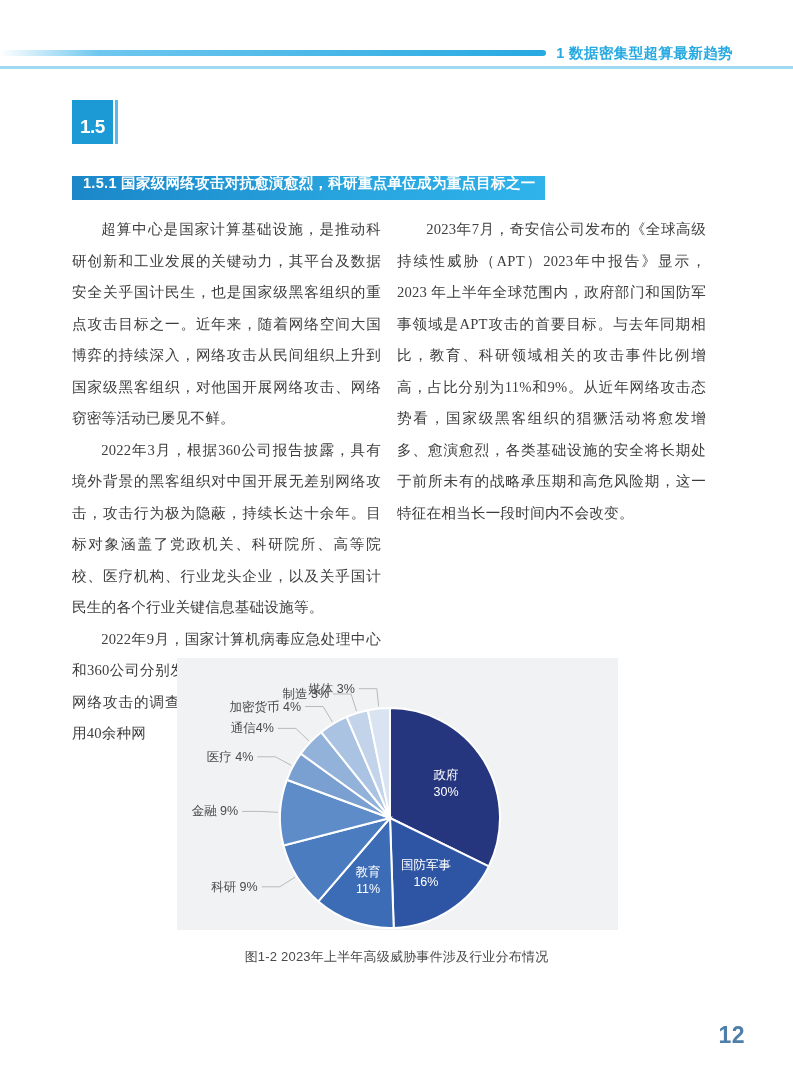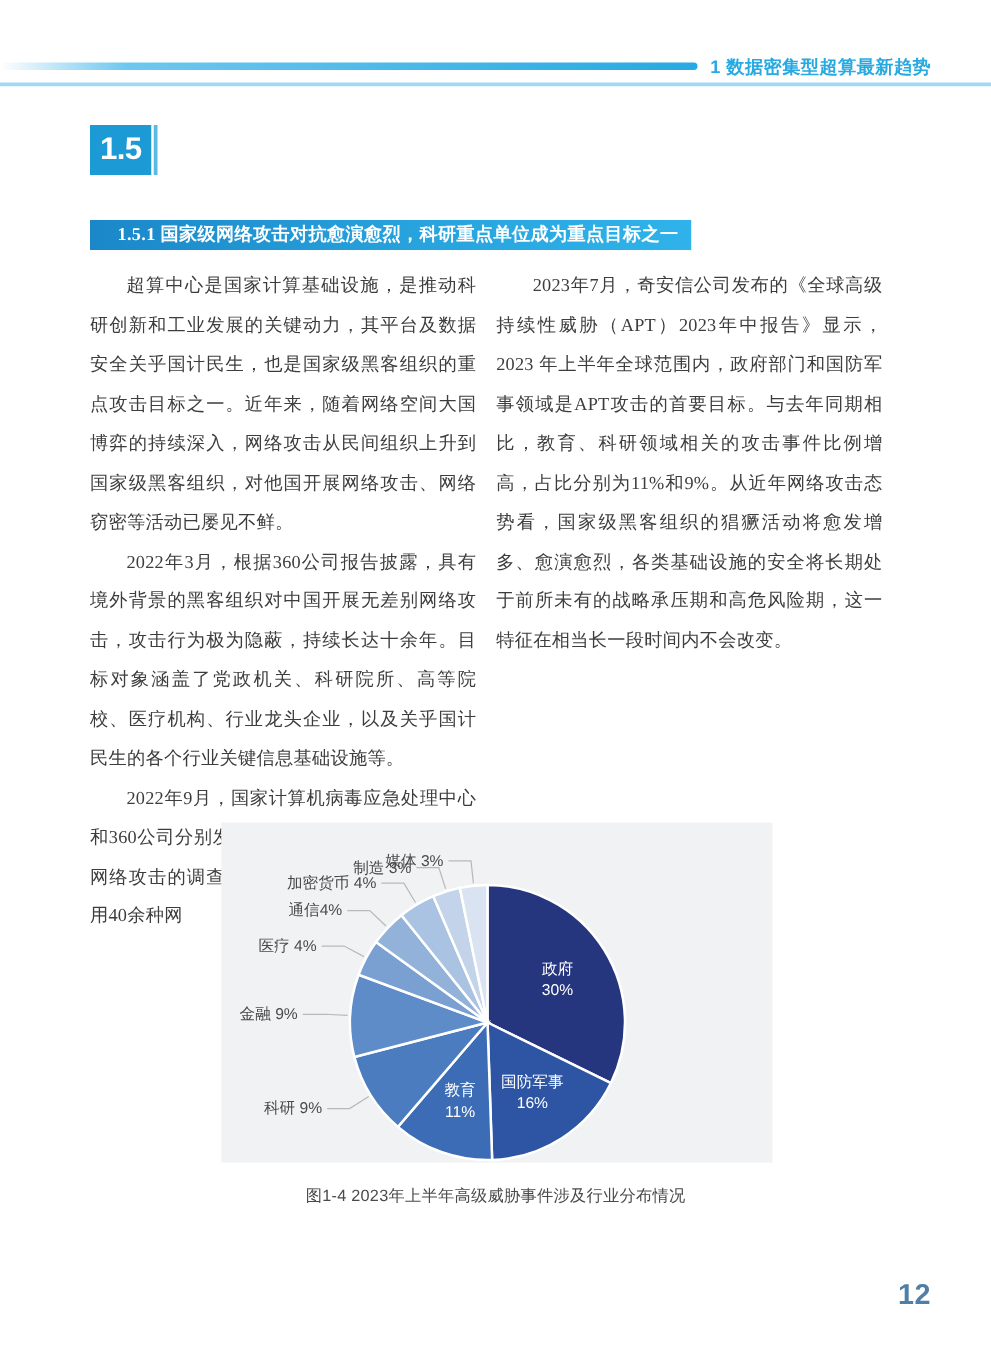--- a/index.html
+++ b/index.html
@@ -20,21 +20,21 @@
   
   .runhead {
     position: absolute;
     top: 38px;
     left: 0;
     right: 0;
     height: 30px;
     display: flex;
     align-items: center;
     justify-content: flex-end;
-    padding-right: 48px;
+    padding-right: 60px;
   }
   .runhead-rule {
     flex: 1 1 auto;
     height: 6px;
     margin-right: 10px;
     background: linear-gradient(to right, #ffffff 0%, #6fc7ef 18%, #27a9e1 100%);
     border-radius: 3px;
   }
   .runhead-title {
     flex: 0 0 auto;
@@ -59,24 +59,24 @@
     top: 100px;
     left: 72px;
     right: 48px;
     display: flex;
     align-items: center;
   }
   .sec-badge {
     flex: 0 0 auto;
     background: #1c9ad6;
     color: #ffffff;
-    font-size: 25px;
+    font-size: 19px;
     font-weight: bold;
     line-height: 1;
-    padding: 7px 8px 8px 8px;
+    padding: 17px 8px 8px 8px;
     letter-spacing: -0.5px;
   }
   .sec-badge-bar {
     flex: 0 0 auto;
     width: 3px;
     align-self: stretch;
     background: #5bb9e3;
     margin-left: 2px;
   }
   .sec-title {
@@ -88,25 +88,23 @@
     letter-spacing: 0.5px;
     white-space: nowrap;
   }
 
   
   .sub-head {
     position: absolute;
     top: 176px;
     left: 72px;
     height: 24px;
-    padding: 0 10px 0 22px;
-    display: flex;
-    align-items: center;
+    padding: 0 10px 0 11px;
+    display: flex;
     background: linear-gradient(to right, #1b87c9 0%, #27a3dd 55%, #2fb3ea 100%);
-    font-family: Liberation Serif, serif;
   }
   .sub-head-text {
     font-size: 14.5px;
     font-weight: bold;
     color: #ffffff;
     letter-spacing: 0.3px;
     white-space: nowrap;
     line-height: 1;
   }
 
@@ -225,17 +223,17 @@
           <text x="80.7" y="232.8" fill="#4a4a4a" font-size="12.5" text-anchor="end" font-family="&quot;Liberation Sans&quot;, &quot;DejaVu Sans&quot;, sans-serif">科研 9%</text>
           <text x="61.2" y="157.4" fill="#4a4a4a" font-size="12.5" text-anchor="end" font-family="&quot;Liberation Sans&quot;, &quot;DejaVu Sans&quot;, sans-serif">金融 9%</text>
           <text x="76.3" y="102.8" fill="#4a4a4a" font-size="12.5" text-anchor="end" font-family="&quot;Liberation Sans&quot;, &quot;DejaVu Sans&quot;, sans-serif">医疗 4%</text>
           <text x="96.8" y="74.4" fill="#4a4a4a" font-size="12.5" text-anchor="end" font-family="&quot;Liberation Sans&quot;, &quot;DejaVu Sans&quot;, sans-serif">通信4%</text>
           <text x="124.1" y="52.5" fill="#4a4a4a" font-size="12.5" text-anchor="end" font-family="&quot;Liberation Sans&quot;, &quot;DejaVu Sans&quot;, sans-serif">加密货币 4%</text>
           <text x="152.1" y="40.0" fill="#4a4a4a" font-size="12.5" text-anchor="end" font-family="&quot;Liberation Sans&quot;, &quot;DejaVu Sans&quot;, sans-serif">制造 3%</text>
           <text x="177.8" y="34.7" fill="#4a4a4a" font-size="12.5" text-anchor="end" font-family="&quot;Liberation Sans&quot;, &quot;DejaVu Sans&quot;, sans-serif">媒体 3%</text>
         </g>
     </svg>
   </div>
-  <div class="chart-caption">图1-4 2023年上半年高级威胁事件涉及行业分布情况</div>
+  <div class="chart-caption">图1-2 2023年上半年高级威胁事件涉及行业分布情况</div>
 
   <div class="page-number">12</div>
 
 </div>
 
 </body></html>

